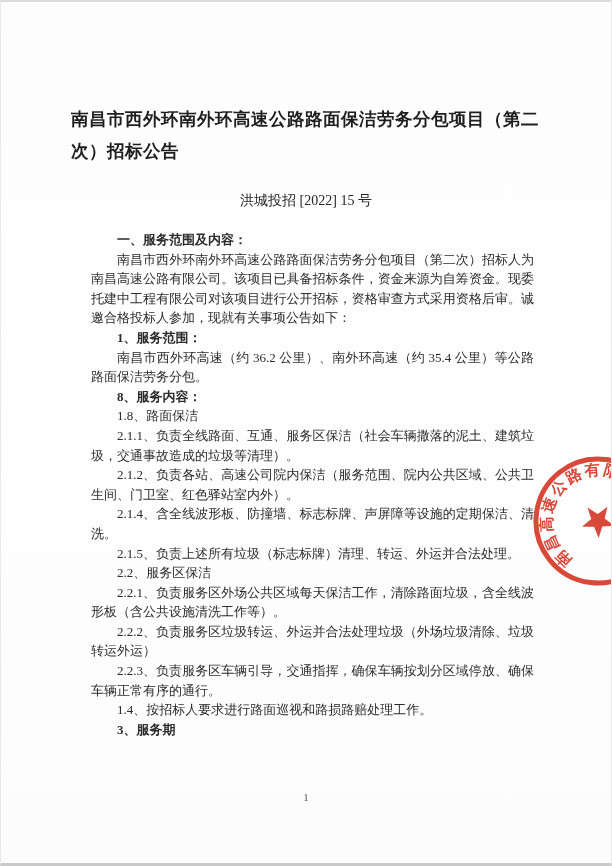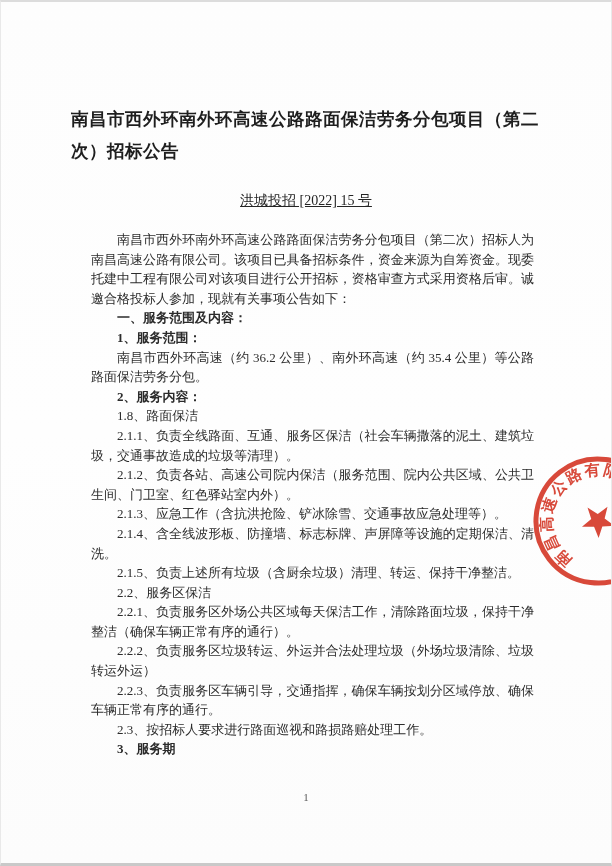--- a/index.html
+++ b/index.html
@@ -34,21 +34,20 @@
     color: #1e1e1e;
   }
   .doc-number {
     position: absolute;
     top: 190px;
     left: 0;
     width: 100%;
     text-align: center;
     font-size: 14px;
     color: #242424;
-    text-decoration: underline;
   }
   .body-text {
     position: absolute;
     top: 228px;
     left: 90px;
     width: 443px;
     font-size: 13px;
     line-height: 19.6px;
     color: #2b2b2b;
     text-align: justify;
@@ -80,36 +79,35 @@
 </head>
 <body>
 
 <div class="page">
 
   <div class="title">南昌市西外环南外环高速公路路面保洁劳务分包项目（第二次）招标公告</div>
 
   <div class="doc-number">洪城投招 [2022] 15 号</div>
 
   <div class="body-text">
+      <p class="para bold">一、服务范围及内容：</p>
       <p class="para">南昌市西外环南外环高速公路路面保洁劳务分包项目（第二次）招标人为南昌高速公路有限公司。该项目已具备招标条件，资金来源为自筹资金。现委托建中工程有限公司对该项目进行公开招标，资格审查方式采用资格后审。诚邀合格投标人参加，现就有关事项公告如下：</p>
-      <p class="para bold">一、服务范围及内容：</p>
       <p class="para bold">1、服务范围：</p>
       <p class="para">南昌市西外环高速（约 36.2 公里）、南外环高速（约 35.4 公里）等公路路面保洁劳务分包。</p>
-      <p class="para bold">2、服务内容：</p>
+      <p class="para bold">8、服务内容：</p>
       <p class="para">1.8、路面保洁</p>
       <p class="para">2.1.1、负责全线路面、互通、服务区保洁（社会车辆撒落的泥土、建筑垃圾，交通事故造成的垃圾等清理）。</p>
       <p class="para">2.1.2、负责各站、高速公司院内保洁（服务范围、院内公共区域、公共卫生间、门卫室、红色驿站室内外）。</p>
-      <p class="para">2.1.3、应急工作（含抗洪抢险、铲冰除雪、交通事故应急处理等）。</p>
       <p class="para">2.1.4、含全线波形板、防撞墙、标志标牌、声屏障等设施的定期保洁、清洗。</p>
-      <p class="para">2.1.5、负责上述所有垃圾（含厨余垃圾）清理、转运、保持干净整洁。</p>
+      <p class="para">2.1.5、负责上述所有垃圾（标志标牌）清理、转运、外运并合法处理。</p>
       <p class="para">2.2、服务区保洁</p>
-      <p class="para">2.2.1、负责服务区外场公共区域每天保洁工作，清除路面垃圾，保持干净整洁（确保车辆正常有序的通行）。</p>
+      <p class="para">2.2.1、负责服务区外场公共区域每天保洁工作，清除路面垃圾，含全线波形板（含公共设施清洗工作等）。</p>
       <p class="para">2.2.2、负责服务区垃圾转运、外运并合法处理垃圾（外场垃圾清除、垃圾转运外运）</p>
       <p class="para">2.2.3、负责服务区车辆引导，交通指挥，确保车辆按划分区域停放、确保车辆正常有序的通行。</p>
-      <p class="para">2.3、按招标人要求进行路面巡视和路损路赔处理工作。</p>
+      <p class="para">1.4、按招标人要求进行路面巡视和路损路赔处理工作。</p>
       <p class="para bold">3、服务期</p>
     </div>
 
   <svg class="seal" viewBox="0 0 141 141" aria-hidden="true">
     <g transform="rotate(-38 70 70)">
       <circle cx="70" cy="70" r="62" fill="none" stroke="#d53a2a" stroke-width="5"></circle>
       <path id="sealArc" d="M 26.8,85.7 A 46,46 0 1 1 113.2,85.7" fill="none"></path>
       <text font-size="15.5" fill="#d53a2a" letter-spacing="2">
         <textPath href="#sealArc" startOffset="50%" text-anchor="middle">南昌高速公路有限公司</textPath>
       </text>

